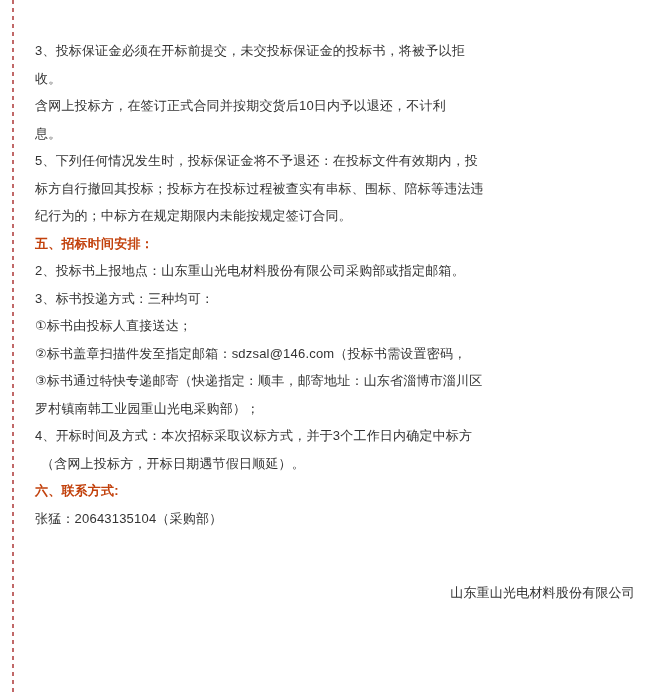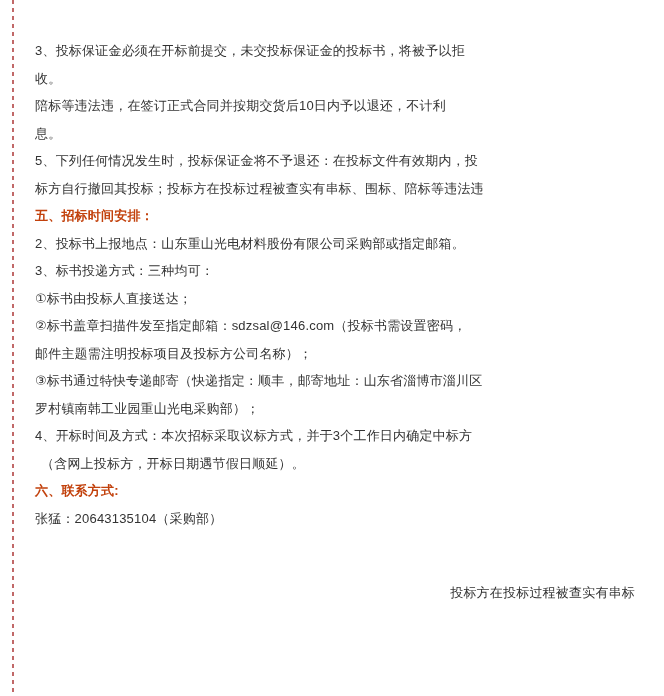--- a/index.html
+++ b/index.html
@@ -59,33 +59,33 @@
 </style>
 </head>
 <body>
 
 <div class="left-rule"></div>
 
 <div class="content">
   <div id="body-lines">
       <div class="line">3、投标保证金必须在开标前提交，未交投标保证金的投标书，将被予以拒</div>
       <div class="line">收。</div>
-      <div class="line">陪标等违法违，在签订正式合同并按期交货后10日内予以退还，不计利</div>
+      <div class="line">含网上投标方，在签订正式合同并按期交货后10日内予以退还，不计利</div>
       <div class="line">息。</div>
       <div class="line">5、下列任何情况发生时，投标保证金将不予退还：在投标文件有效期内，投</div>
       <div class="line">标方自行撤回其投标；投标方在投标过程被查实有串标、围标、陪标等违法违</div>
+      <div class="line">纪行为的；中标方在规定期限内未能按规定签订合同。</div>
       <div class="line bold">五、招标时间安排：</div>
       <div class="line">2、投标书上报地点：山东重山光电材料股份有限公司采购部或指定邮箱。</div>
       <div class="line">3、标书投递方式：三种均可：</div>
       <div class="line">①标书由投标人直接送达；</div>
       <div class="line">②标书盖章扫描件发至指定邮箱：sdzsal@146.com（投标书需设置密码，</div>
-      <div class="line">邮件主题需注明投标项目及投标方公司名称）；</div>
       <div class="line">③标书通过特快专递邮寄（快递指定：顺丰，邮寄地址：山东省淄博市淄川区</div>
       <div class="line">罗村镇南韩工业园重山光电采购部）；</div>
       <div class="line">4、开标时间及方式：本次招标采取议标方式，并于3个工作日内确定中标方</div>
       <div class="line indent">（含网上投标方，开标日期遇节假日顺延）。</div>
       <div class="line bold">六、联系方式:</div>
       <div class="line">张猛：20643135104（采购部）</div>
     </div>
   <div class="signature-block">
-    <div class="line">投标方在投标过程被查实有串标</div>
+    <div class="line">山东重山光电材料股份有限公司</div>
   </div>
 </div>
 
 </body></html>

